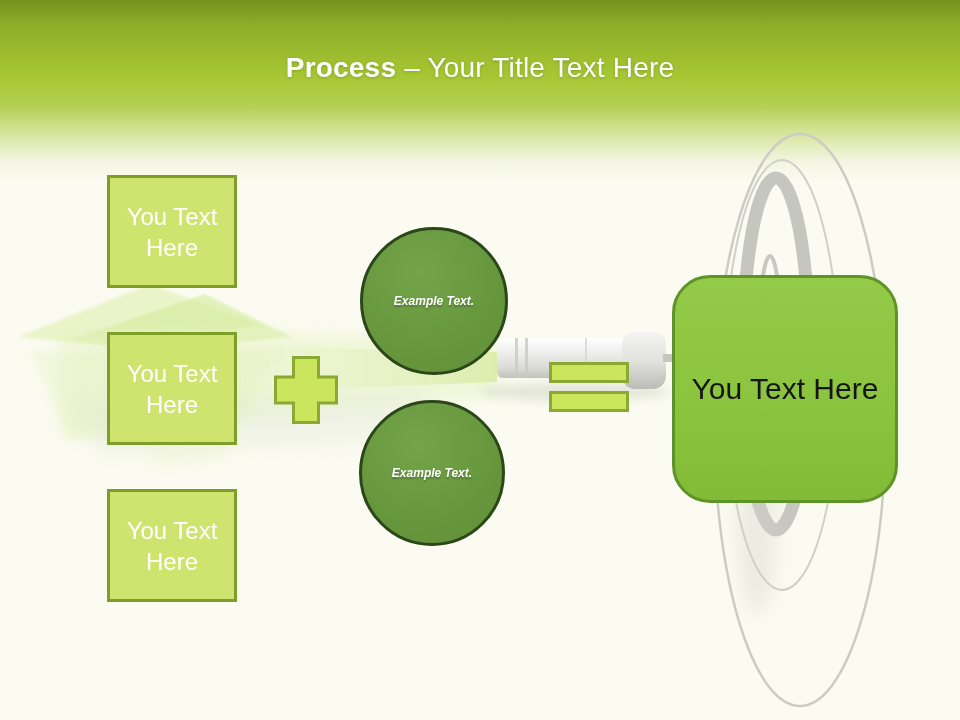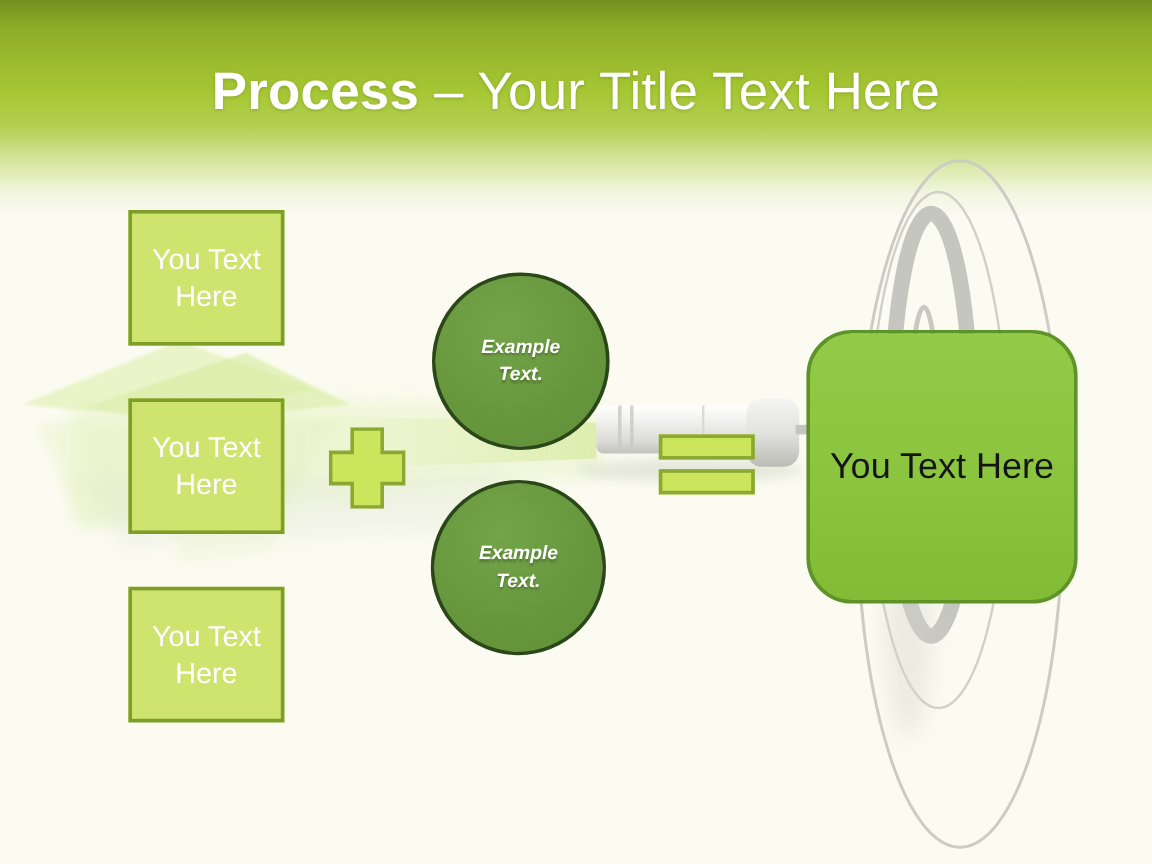--- a/index.html
+++ b/index.html
@@ -29,21 +29,21 @@
       #f3f6e2 89%,
       var(--page-bg, #fbfbf1) 100%);
   }
   .bg-svg { position: absolute; top: 0; left: 0; }
 
   .slide-title {
     position: absolute;
     top: 52px; left: 0;
     width: 100%;
     text-align: center;
-    font-size: 44px;
+    font-size: 28px;
     font-weight: normal;
     color: var(--title-text, #ffffff);
     text-shadow: 0 1px 3px rgba(70, 90, 0, 0.30);
     letter-spacing: 0.2px;
   }
   .slide-title .t-bold { font-weight: bold; }
 
   .sq {
     position: absolute;
     left: 107px;
@@ -85,21 +85,21 @@
     background: radial-gradient(circle at 40% 30%,
       #73a44a 0%, var(--circle-fill, #68983d) 55%, #5f8e38 100%);
     border: 3px solid var(--circle-border, #2b4719);
     display: flex;
     align-items: center;
     justify-content: center;
     text-align: center;
     color: #ffffff;
     font-weight: bold;
     font-style: italic;
-    font-size: 16px;
+    font-size: 12px;
     line-height: 23px;
     padding: 0 28px;
     text-shadow: 0 2px 2px rgba(0,0,0,0.28);
   }
   #bubble1 { left: 360px; top: 227px; }
   #bubble2 { left: 359px; top: 400px; width: 146px; height: 146px; }
 
   .result {
     position: absolute;
     left: 672px; top: 275px;

